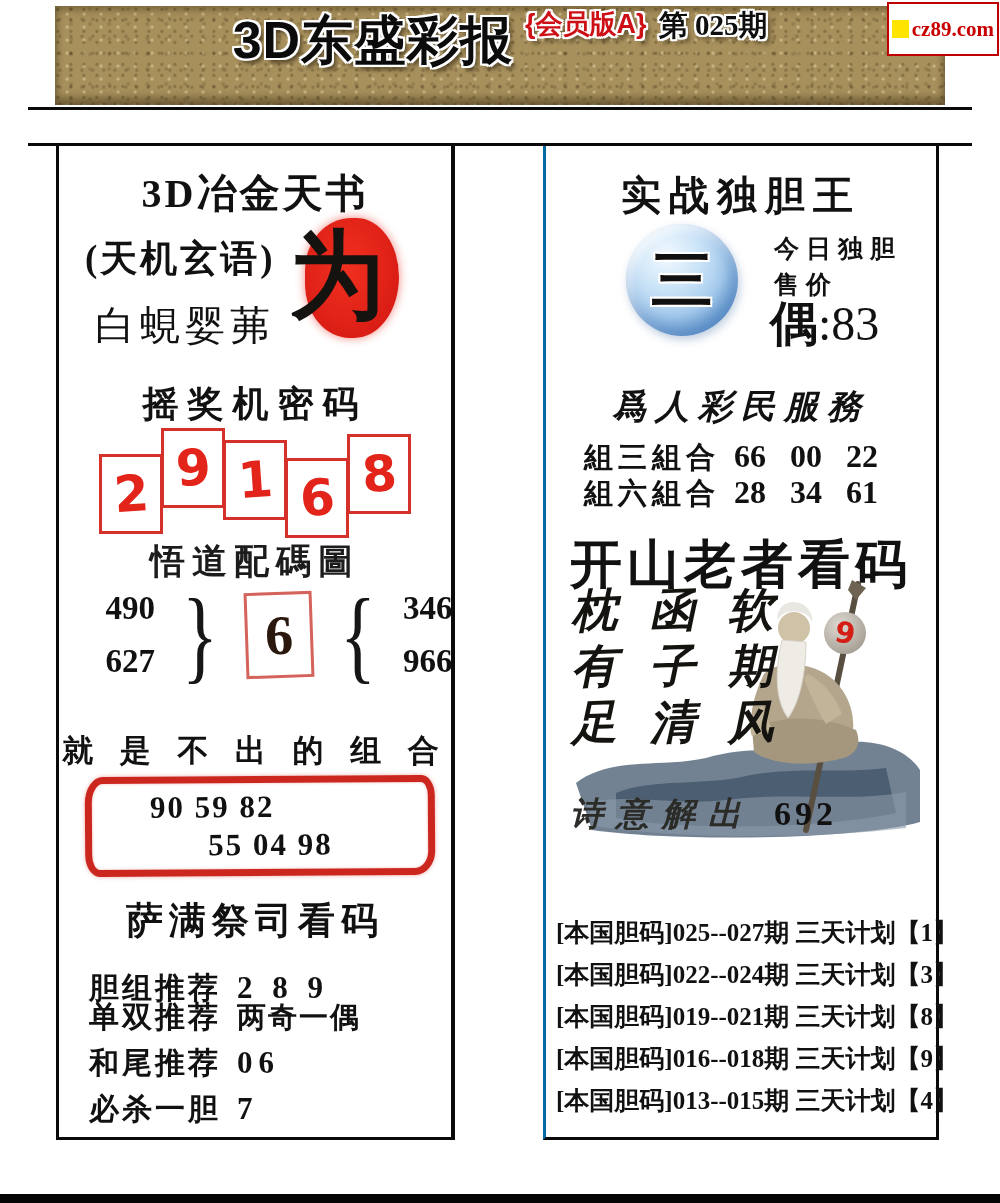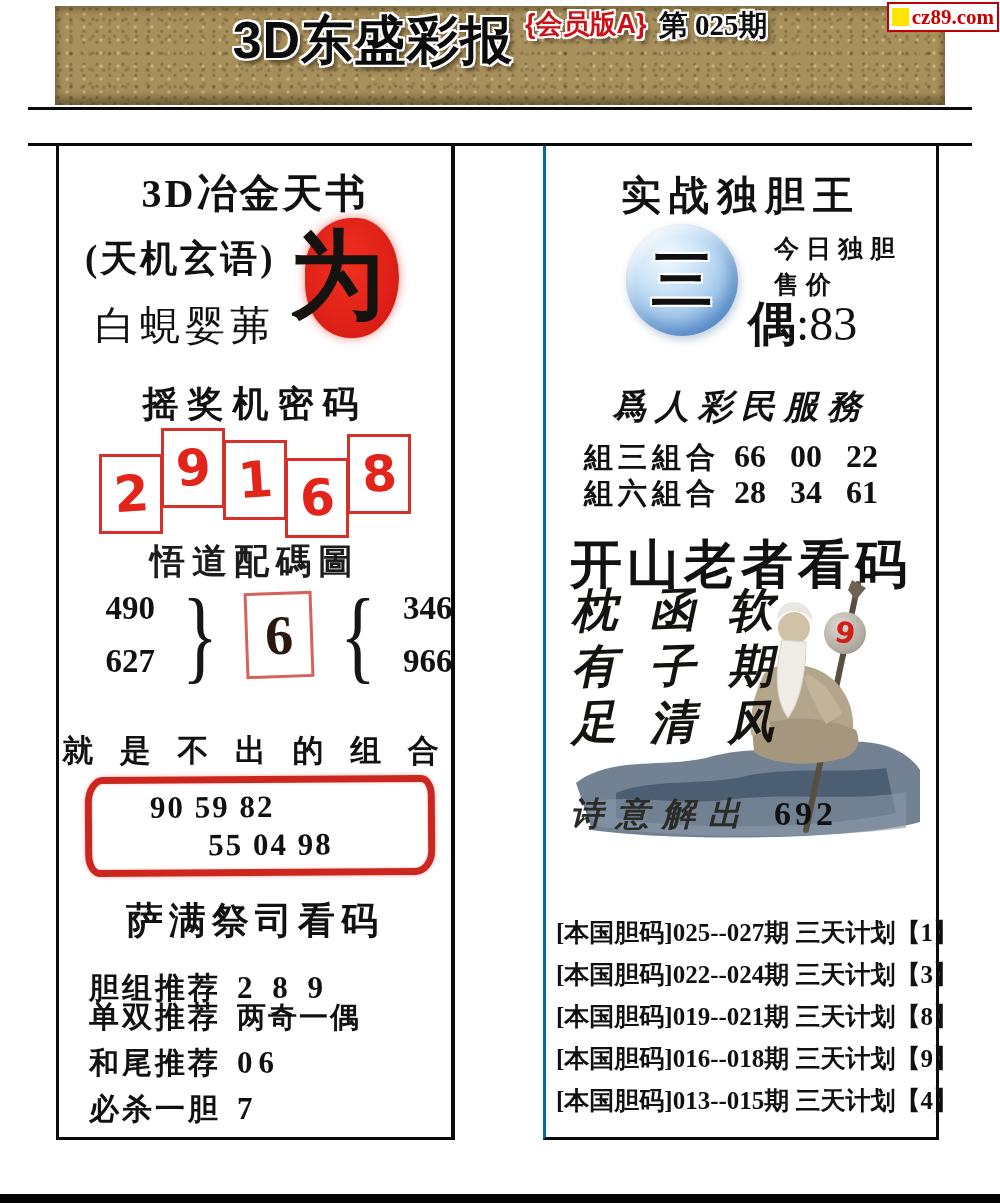--- a/index.html
+++ b/index.html
@@ -18,21 +18,21 @@
     box-shadow: inset 0 -7px 9px rgba(40,30,8,.45), inset 0 5px 7px rgba(40,30,8,.3);
     display:flex;justify-content:center;gap:12px;}
   .outline-w{text-shadow:-2px -2px 0 #fff,2px -2px 0 #fff,-2px 2px 0 #fff,2px 2px 0 #fff,
              0 -2px 0 #fff,0 2px 0 #fff,-2px 0 0 #fff,2px 0 0 #fff,4px 5px 4px rgba(20,12,0,.55);}
   .masthead-title{font-family:"Liberation Sans",sans-serif;font-weight:bold;font-size:52px;
                   color:#0b0b0b;letter-spacing:1px;}
   .masthead-edition{font-family:"Liberation Sans",sans-serif;font-weight:bold;font-size:27px;color:#cd1016;}
   .masthead-issue{font-weight:bold;font-size:29px;color:#0e0e0e;}
 
   .site-badge{position:absolute;top:2px;right:1px;height:26px;background:#fff;
-    border:2px solid #c00000;display:flex;align-items:center;padding:0 3px;gap:3px;cursor:pointer;}
+    border:2px solid #c00000;display:flex;align-items:center;padding:12px 3px;gap:3px;cursor:pointer;}
   .site-badge-square{width:17px;height:18px;background:#ffe400;}
   .site-badge-label{color:#c80000;font-weight:bold;font-size:21px;font-family:"Liberation Serif",serif;}
 
   .hline{position:absolute;left:28px;width:944px;height:3px;background:#0a0a0a;}
   .hline-1{top:107px;} .hline-2{top:143px;}
   .bottom-bar{position:absolute;left:0;top:1194px;width:1000px;height:9px;background:#050505;}
 
   
   .col{position:absolute;top:146px;height:991px;background:#fff;}
   .col-left{left:56px;width:392px;border-left:3px solid #0a0a0a;border-right:4px solid #0a0a0a;border-bottom:3px solid #0a0a0a;}
@@ -80,21 +80,21 @@
   
   .r-title1{top:22px;font-size:40px;font-weight:bold;letter-spacing:8px;font-family:"Liberation Sans",sans-serif;}
   .sphere{top:78px;left:80px;width:112px;height:112px;border-radius:50%;
     background:radial-gradient(circle at 36% 28%, #f2f9ff 0%, #cfe6f8 28%, #a9cdee 55%, #7fb1e0 78%, #6197cf 95%);
     box-shadow:inset -6px -10px 16px rgba(40,90,160,.45), inset 4px 6px 10px rgba(255,255,255,.8), 2px 4px 8px rgba(80,120,170,.35);
     display:flex;align-items:center;justify-content:center;}
   .sphere-char{font-family:"Liberation Sans",sans-serif;font-weight:bold;font-size:62px;color:#101010;
     text-shadow:-2px -2px 0 #fff,2px -2px 0 #fff,-2px 2px 0 #fff,2px 2px 0 #fff;}
   .r-note1{top:86px;left:228px;font-family:"Liberation Sans",sans-serif;font-weight:bold;font-size:25px;letter-spacing:7px;}
   .r-note2{top:122px;left:228px;font-family:"Liberation Sans",sans-serif;font-weight:bold;font-size:25px;letter-spacing:7px;}
-  .r-value{top:146px;left:202px;font-size:48px;}
+  .r-value{top:146px;left:224px;font-size:48px;}
   .r-value .han{font-family:"Liberation Sans",sans-serif;font-weight:bold;}
   .r-value .num{font-weight:normal;}
 
   .r-title2{top:238px;font-size:34px;font-weight:bold;letter-spacing:9px;font-style:italic;}
   .service-row{left:38px;display:flex;align-items:baseline;gap:14px;}
   .service-label{font-size:29px;font-weight:bold;letter-spacing:5px;}
   .service-value{font-size:32px;font-weight:bold;word-spacing:16px;}
   .svc-0{top:292px;} .svc-1{top:328px;}
 
   .r-title3{top:384px;font-size:52px;font-weight:bold;letter-spacing:5px;font-family:"Liberation Sans",sans-serif;}

